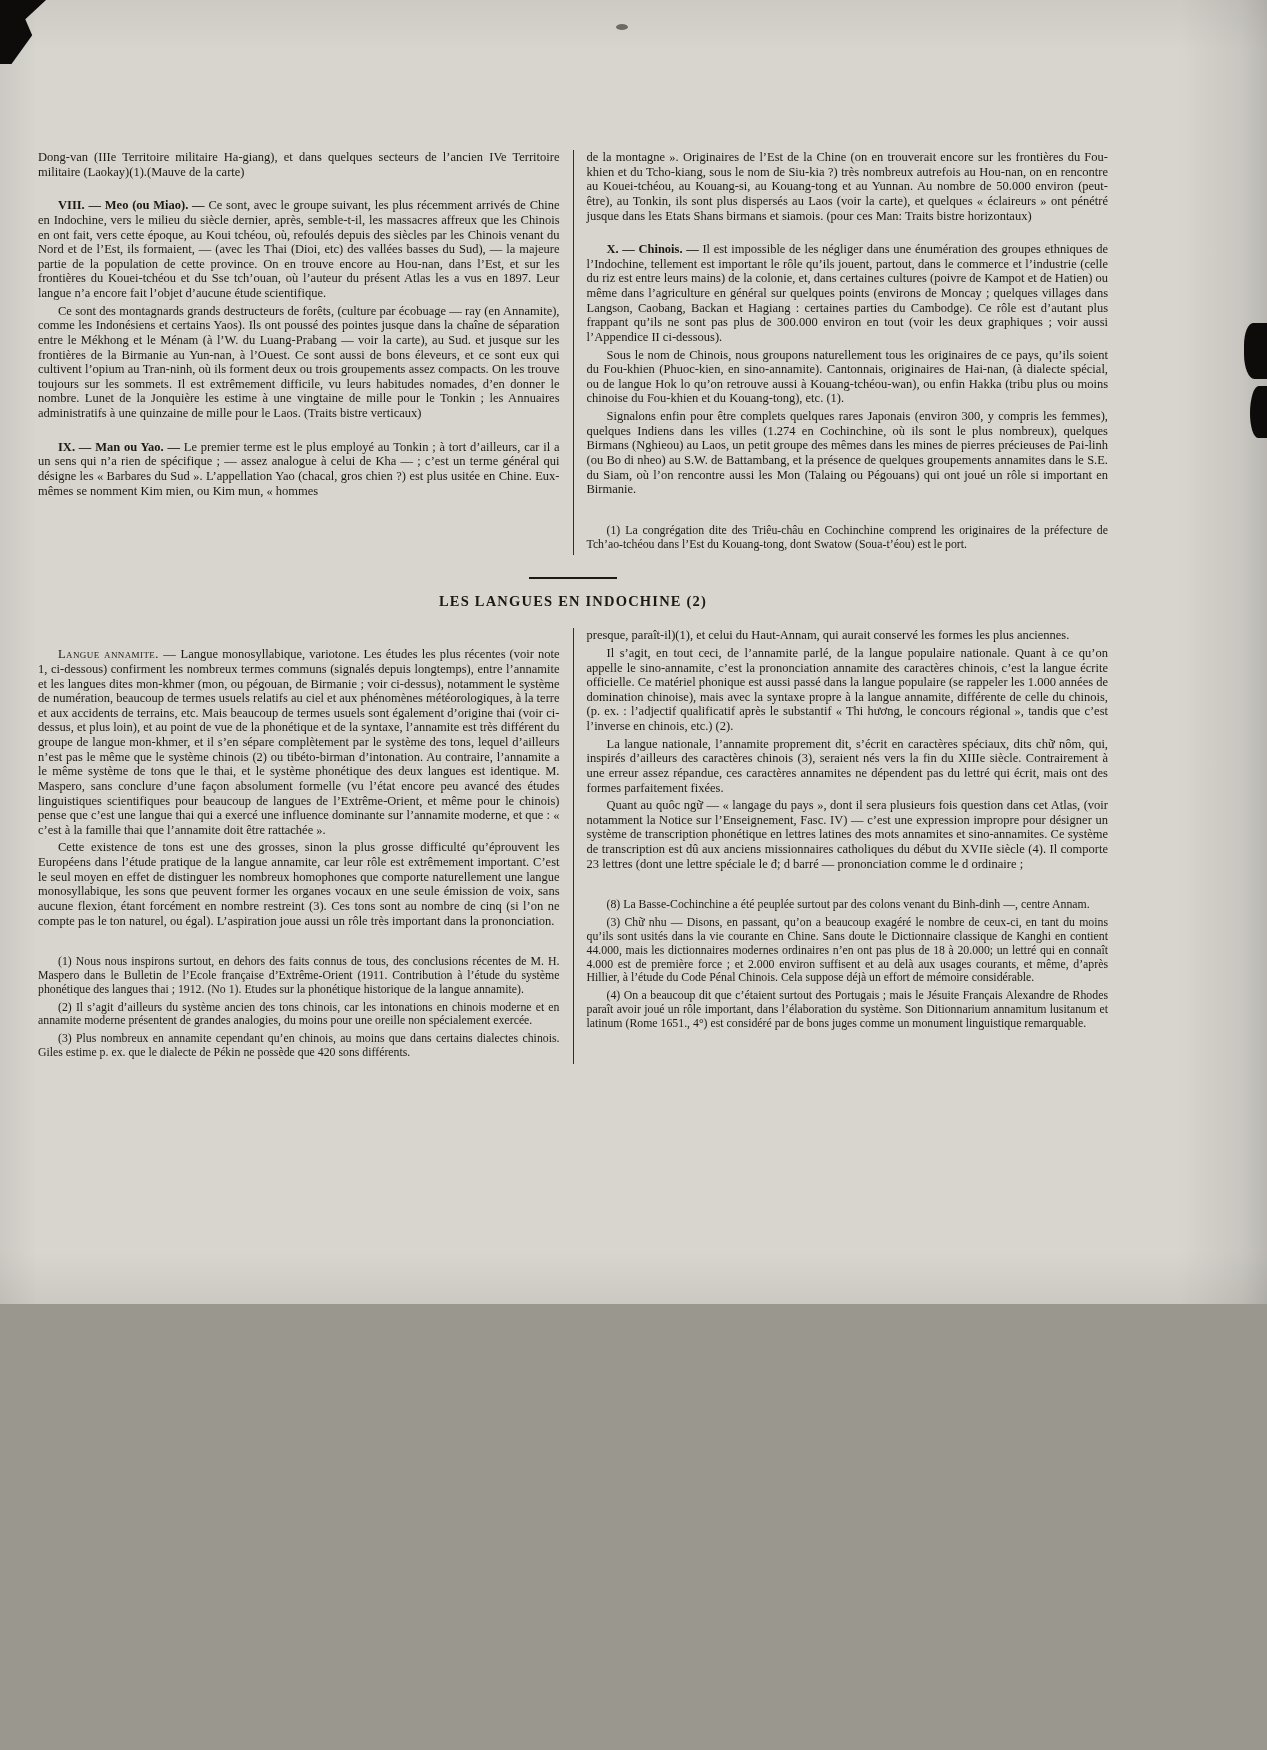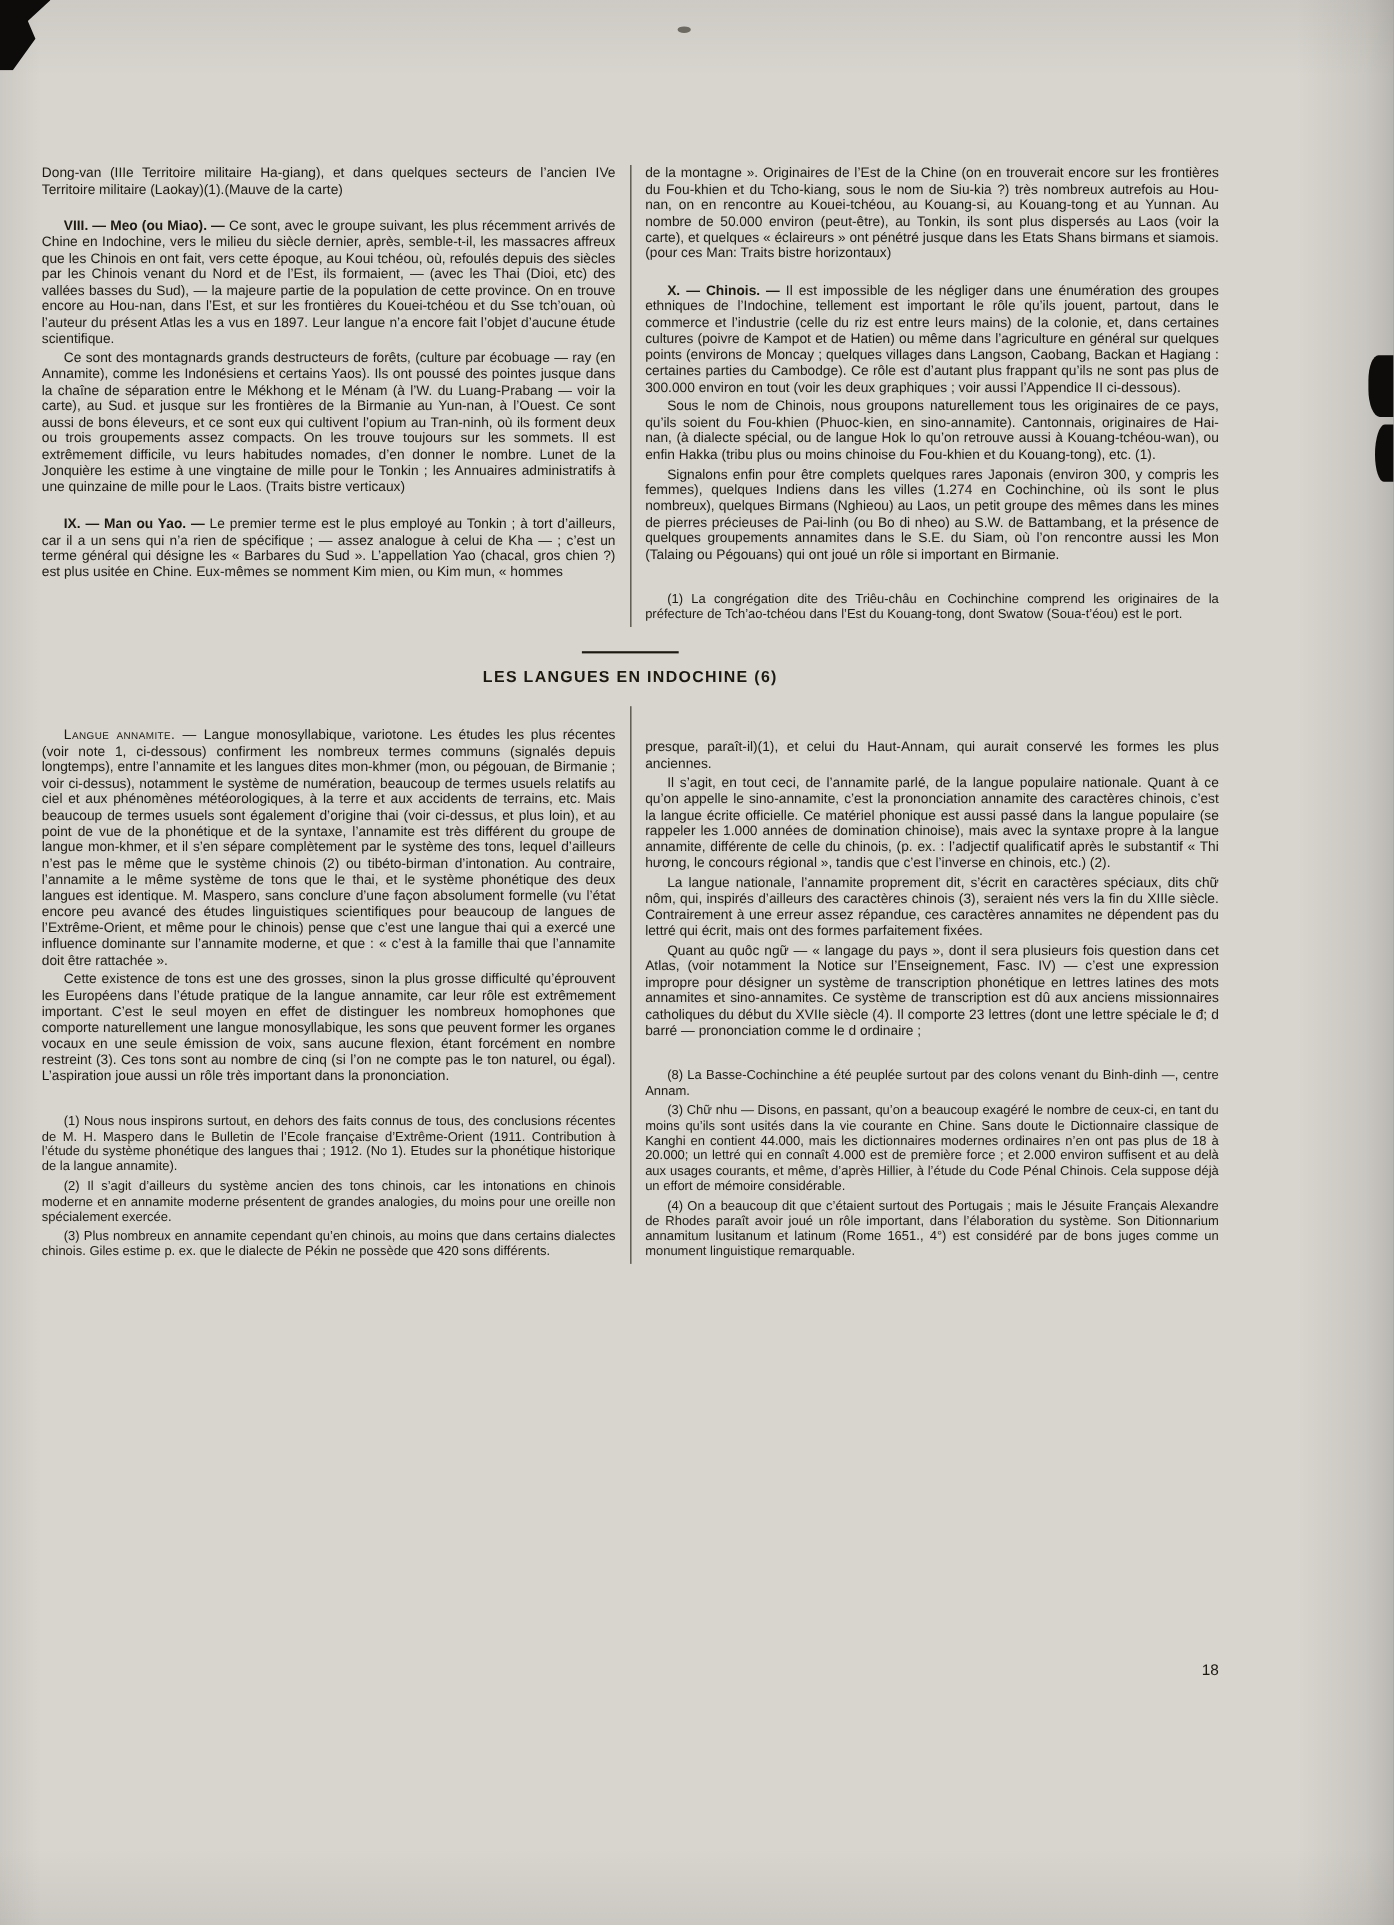--- a/index.html
+++ b/index.html
@@ -1,29 +1,29 @@
 <!DOCTYPE html>
 <html><head>
 <meta charset="utf-8">
 <style>
   html,body{margin:0;padding:0;background:#9a978f;}
   .page{
-    position:relative;width:1267px;height:1750px;overflow:hidden;
+    position:relative;width:1267px;height:1304px;overflow:hidden;
     background:
       linear-gradient(90deg, rgba(0,0,0,.06) 0, rgba(0,0,0,0) 3%, rgba(0,0,0,0) 93%, rgba(0,0,0,.07) 98%, rgba(0,0,0,.14) 100%),
       linear-gradient(180deg, rgba(0,0,0,.05) 0, rgba(0,0,0,0) 4%, rgba(0,0,0,0) 96%, rgba(0,0,0,.06) 100%),
       #d8d5cf;
-    font-family:Liberation Sans, sans-serif;
+    font-family:Liberation Serif, serif;
     color:#1c1911;
   }
   .content{position:absolute;left:38px;top:150px;width:1070px;}
   .two-col{display:flex;align-items:stretch;}
   .col{flex:1 1 0;display:flex;flex-direction:column;}
   .col.left{padding-right:13px;}
-  .col.right{padding-left:13px;justify-content:flex-end;}
+  .col.right{padding-left:13px;}
   .divider-v{width:1px;background:#332e22;}
   .para{font-size:12.5px;line-height:1.17;margin:0 0 3px;text-align:justify;text-indent:20px;}
   .para.noindent{text-indent:0;}
   .para.has-lead{margin-top:19px;}
   .lead{font-weight:bold;}
   .lead.sc{font-weight:normal;font-variant:small-caps;letter-spacing:.4px;}
   .footnotes{margin-top:24px;}
   .footnotes .para{font-size:11.8px;line-height:1.17;margin:0 0 4px;}
   .section-divider{width:88px;border-top:2px solid #1c1911;margin:22px auto 14px;}
   .appendix-title{font-size:19px;font-weight:bold;text-align:center;margin:6px 0 8px;letter-spacing:.5px;}
@@ -66,21 +66,21 @@
             <p class="para">Signalons enfin pour être complets quelques rares Japonais (environ 300, y compris les femmes), quelques Indiens dans les villes (1.274 en Cochinchine, où ils sont le plus nombreux), quelques Birmans (Nghieou) au Laos, un petit groupe des mêmes dans les mines de pierres précieuses de Pai-linh (ou Bo di nheo) au S.W. de Battambang, et la présence de quelques groupements annamites dans le S.E. du Siam, où l’on rencontre aussi les Mon (Talaing ou Pégouans) qui ont joué un rôle si important en Birmanie.</p>
           </div>
         <div class="footnotes">
             <p class="para">(1) La congrégation dite des Triêu-châu en Cochinchine comprend les originaires de la préfecture de Tch’ao-tchéou dans l’Est du Kouang-tong, dont Swatow (Soua-t’éou) est le port.</p>
           </div>
       </div>
     </section>
 
     <div class="section-divider"></div>
 
-    <h2 class="appendix-subtitle">LES LANGUES EN INDOCHINE (6)</h2>
+    <h2 class="appendix-subtitle">LES LANGUES EN INDOCHINE (2)</h2>
 
     <section class="two-col">
       <div class="col left">
         <div>
             <p class="para has-lead"><b class="lead sc">Langue annamite. — </b>Langue monosyllabique, variotone. Les études les plus récentes (voir note 1, ci-dessous) confirment les nombreux termes communs (signalés depuis longtemps), entre l’annamite et les langues dites mon-khmer (mon, ou pégouan, de Birmanie ; voir ci-dessus), notamment le système de numération, beaucoup de termes usuels relatifs au ciel et aux phénomènes météorologiques, à la terre et aux accidents de terrains, etc. Mais beaucoup de termes usuels sont également d’origine thai (voir ci-dessus, et plus loin), et au point de vue de la phonétique et de la syntaxe, l’annamite est très différent du groupe de langue mon-khmer, et il s’en sépare complètement par le système des tons, lequel d’ailleurs n’est pas le même que le système chinois (2) ou tibéto-birman d’intonation. Au contraire, l’annamite a le même système de tons que le thai, et le système phonétique des deux langues est identique. M. Maspero, sans conclure d’une façon absolument formelle (vu l’état encore peu avancé des études linguistiques scientifiques pour beaucoup de langues de l’Extrême-Orient, et même pour le chinois) pense que c’est une langue thai qui a exercé une influence dominante sur l’annamite moderne, et que : « c’est à la famille thai que l’annamite doit être rattachée ».</p>
             <p class="para">Cette existence de tons est une des grosses, sinon la plus grosse difficulté qu’éprouvent les Européens dans l’étude pratique de la langue annamite, car leur rôle est extrêmement important. C’est le seul moyen en effet de distinguer les nombreux homophones que comporte naturellement une langue monosyllabique, les sons que peuvent former les organes vocaux en une seule émission de voix, sans aucune flexion, étant forcément en nombre restreint (3). Ces tons sont au nombre de cinq (si l’on ne compte pas le ton naturel, ou égal). L’aspiration joue aussi un rôle très important dans la prononciation.</p>
           </div>
         <div class="footnotes">
             <p class="para">(1) Nous nous inspirons surtout, en dehors des faits connus de tous, des conclusions récentes de M. H. Maspero dans le Bulletin de l’Ecole française d’Extrême-Orient (1911. Contribution à l’étude du système phonétique des langues thai ; 1912. (No 1). Etudes sur la phonétique historique de la langue annamite).</p>
             <p class="para">(2) Il s’agit d’ailleurs du système ancien des tons chinois, car les intonations en chinois moderne et en annamite moderne présentent de grandes analogies, du moins pour une oreille non spécialement exercée.</p>

